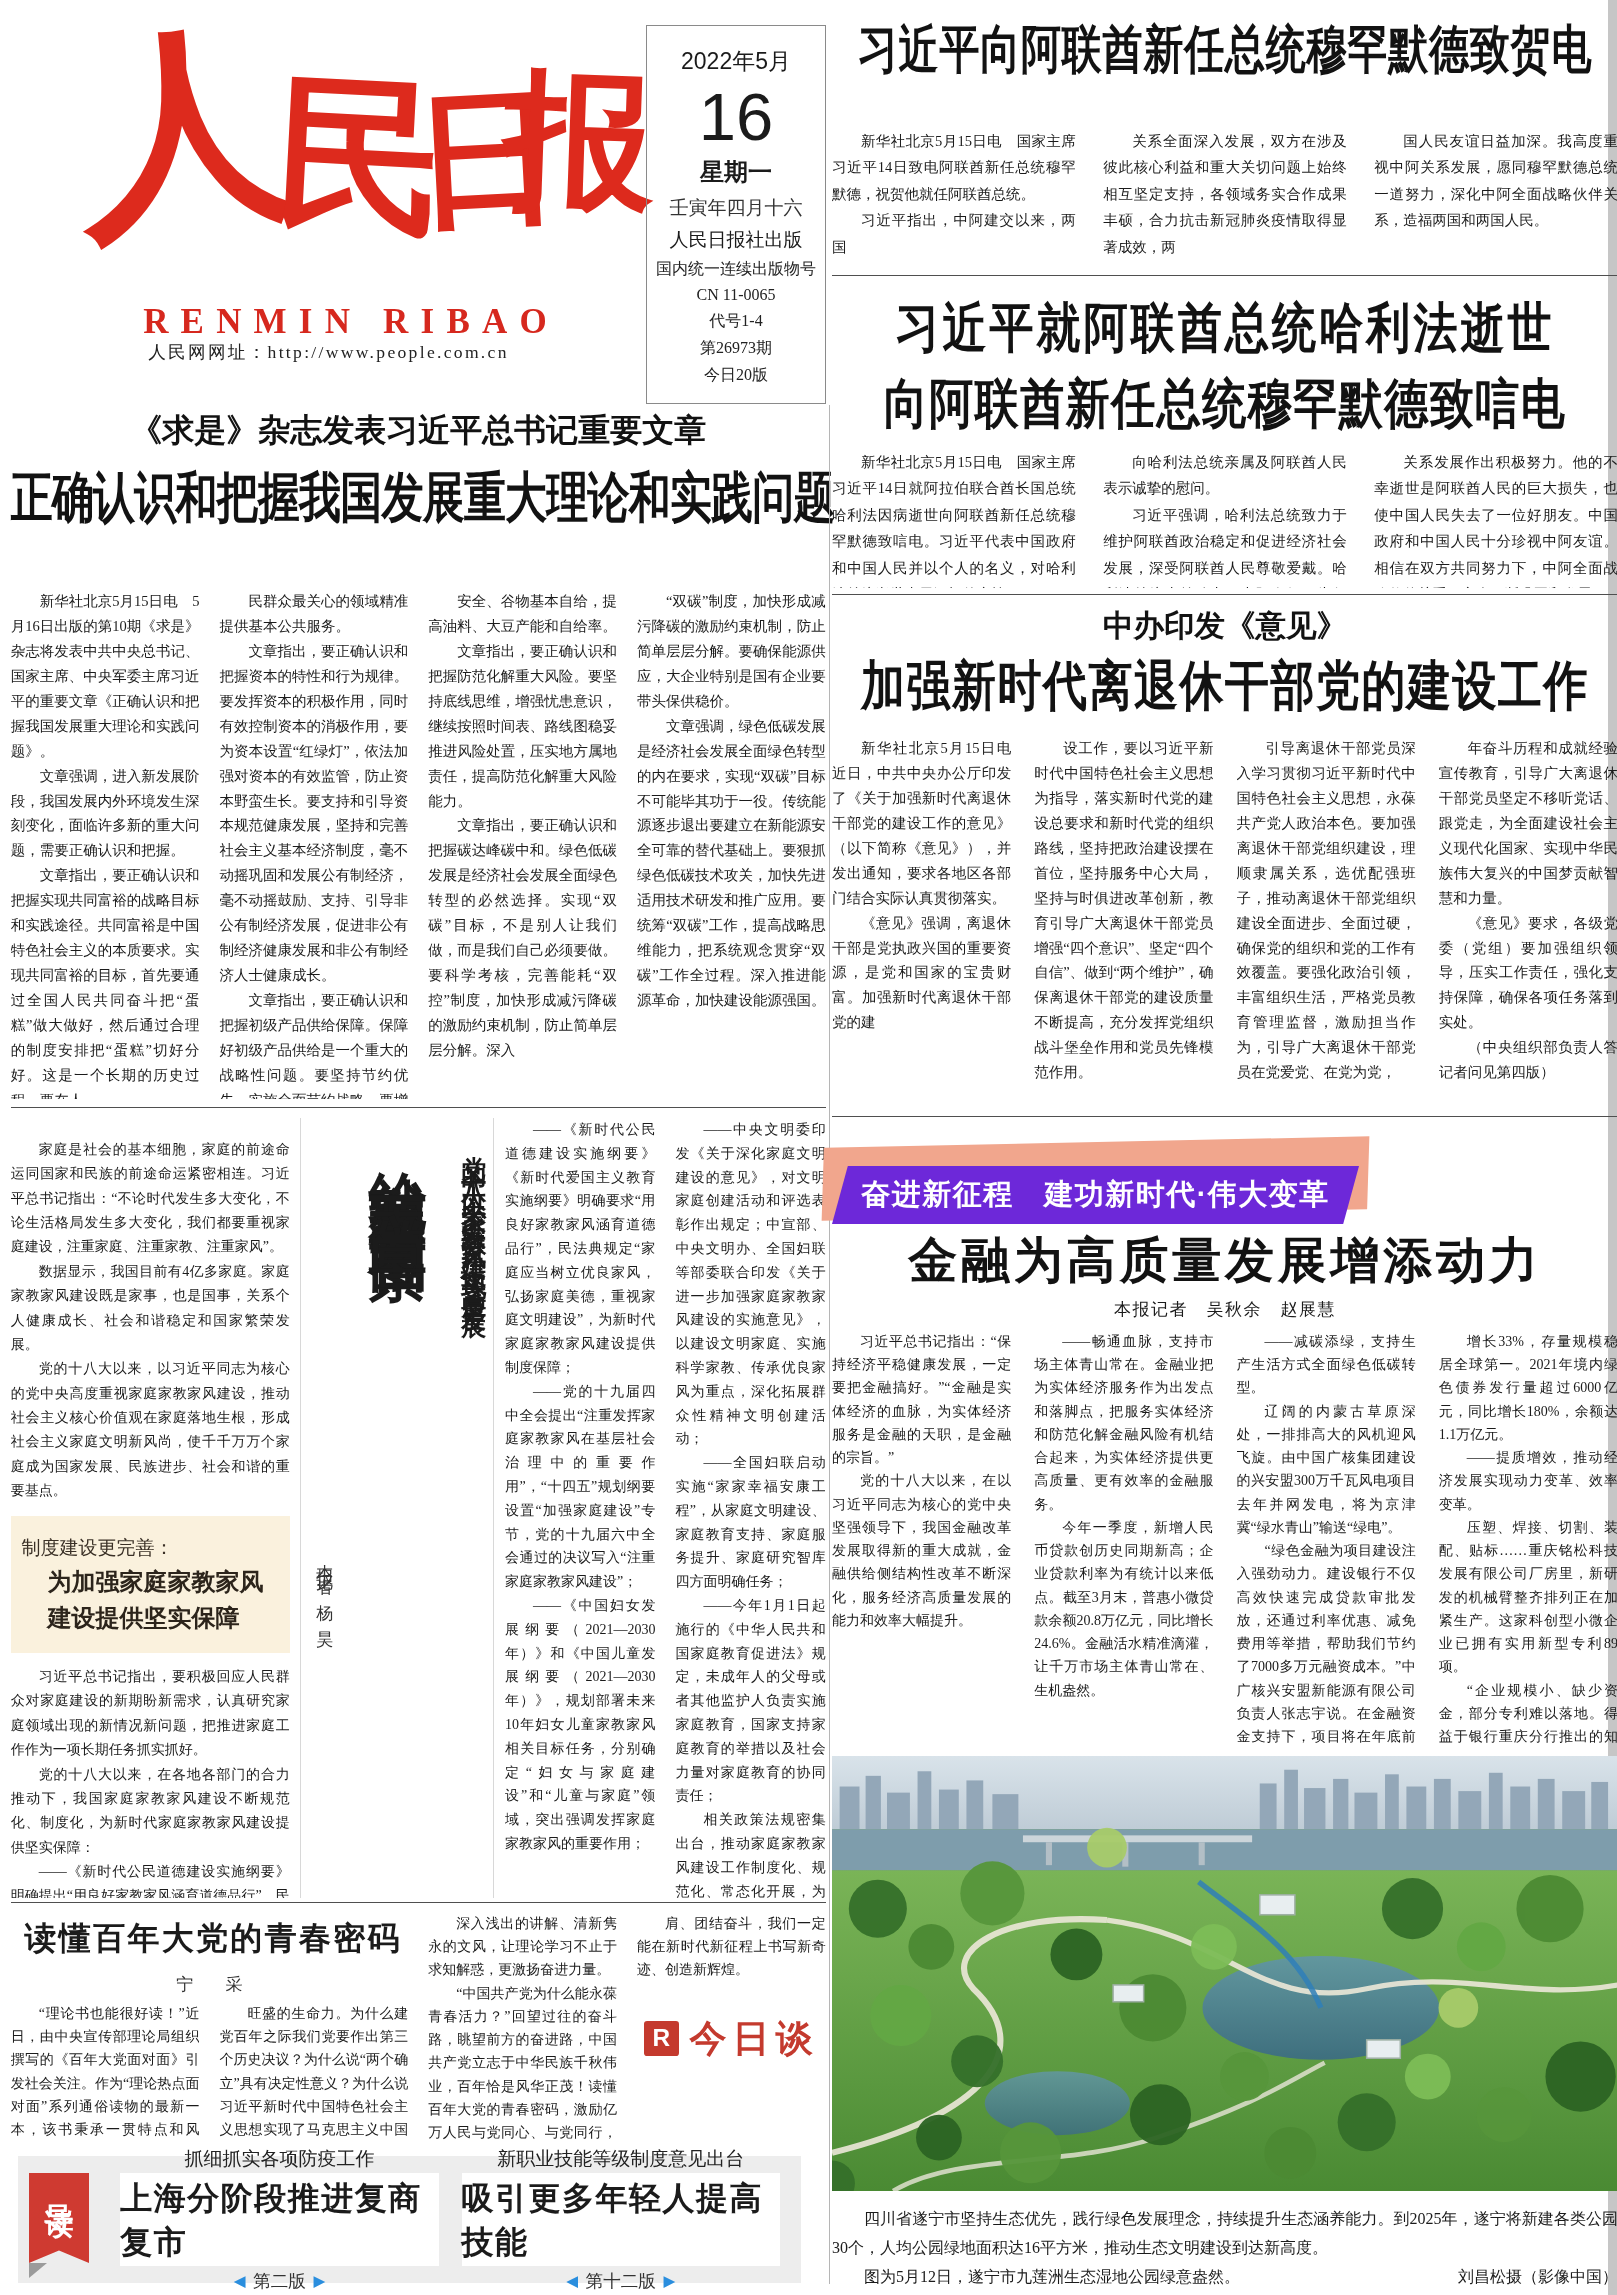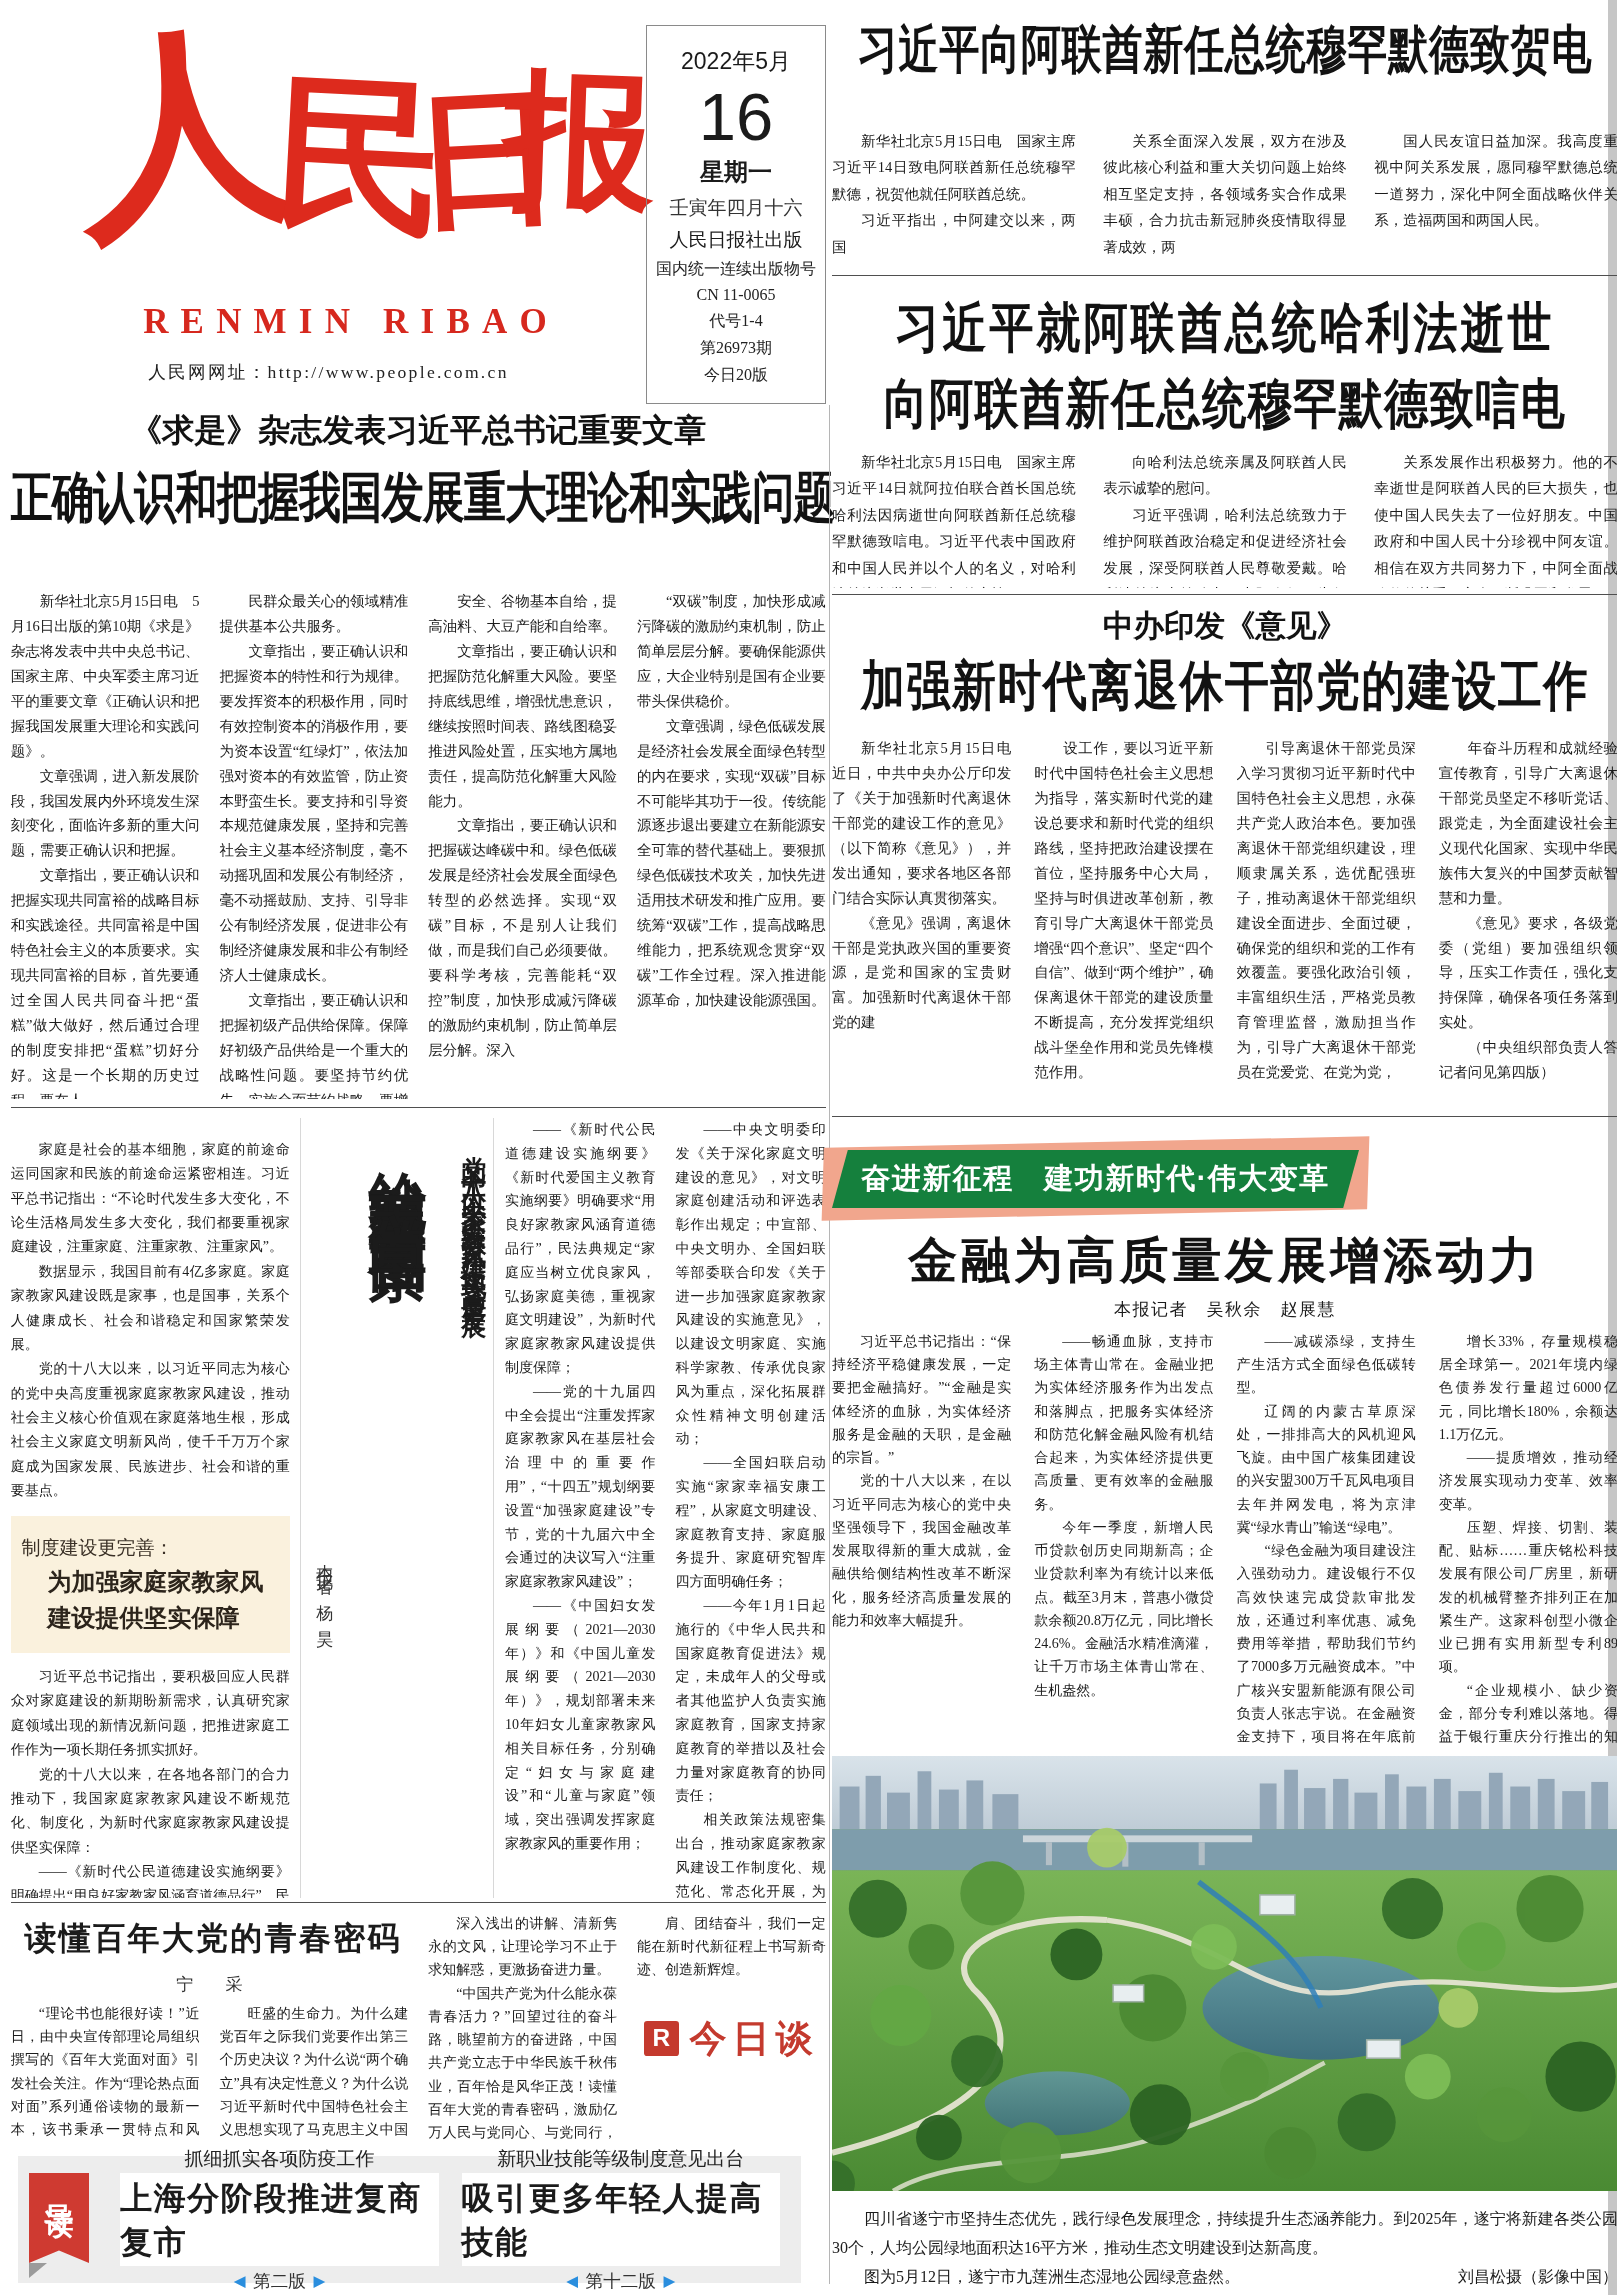--- a/index.html
+++ b/index.html
@@ -33,21 +33,21 @@
   .col{flex:1;text-align:justify;overflow:hidden;}
   .col p{margin:0;text-indent:2em;}
   .b19 .col{font-size:14.5px;line-height:1.82;}
   .b19t .col{font-size:14.5px;line-height:1.72;}
   .b18 .col{font-size:14px;line-height:1.66;}
   .gap36{gap:27.5px;} .gap30{gap:23px;} .gap26{gap:20px;}
   
   .banner-wrap{position:absolute;width:527px;height:58px;}
   .banner-back{position:absolute;left:-9.2px;top:-7.6px;width:545px;height:73px;background:#f1a68d;
                transform:skewX(-3deg) rotate(-1.2deg);}
-  .banner-front{position:absolute;left:0;top:0;width:527px;height:58px;background:#15803d;
+  .banner-front{position:absolute;left:0;top:16px;width:527px;height:58px;background:#6d28d9;
                 clip-path:polygon(3% 0,100% 0,97% 100%,0 100%);
                 display:flex;align-items:center;justify-content:center;}
   .banner-front span{color:#fff;font-family:"Liberation Sans",sans-serif;font-weight:900;
                      font-size:29px;letter-spacing:1.5px;}
   
   .fam{display:flex;}
   .fam-left{width:279px;font-size:14px;line-height:1.74;text-align:justify;overflow:hidden;margin-top:20px;}
   .fam-left p{margin:0;text-indent:2em;}
   .cream-box{background:#faf1dd;margin:12.2px 0;padding:15.3px 10.7px 17px;box-sizing:border-box;}
   .cream-t1{font-size:19px;color:#3a3026;}
@@ -97,21 +97,21 @@
 <div class="page">
   <div class="edge-strip"></div>
 
   <div class="abs" style="left:61px;top:21.4px;width:595px;height:260px;">
     <span class="mast-char" style="left:15.3px;top:0;font-size:214px;transform:rotate(-6deg);">人</span>
     <span class="mast-char" style="left:215px;top:49px;font-size:171px;transform:rotate(3deg);">民</span>
     <span class="mast-char" style="left:353px;top:63px;font-size:147px;transform:rotate(-3deg);">日</span>
     <span class="mast-char" style="left:444px;top:44px;font-size:150px;transform:rotate(2deg);">报</span>
   </div>
   <div class="abs mast-latin" style="left:122px;top:302px;width:458px;">RENMIN RIBAO</div>
-  <div class="abs mast-url" style="left:46px;top:360px;width:565px;">人民网网址：http://www.people.com.cn</div>
+  <div class="abs mast-url" style="left:46px;top:340px;width:565px;">人民网网址：http://www.people.com.cn</div>
 
   <div class="abs datebox" style="left:646px;top:25px;width:180px;height:379px;">
     <div class="db-month">2022年5月</div>
     <div class="db-day">16</div>
     <div class="db-week">星期一</div>
     <div class="db-lunar">壬寅年四月十六</div>
     <div class="db-pub">人民日报社出版</div>
     <div class="db-small">国内统一连续出版物号</div>
     <div class="db-small">CN 11-0065</div>
     <div class="db-small">代号1-4</div>

